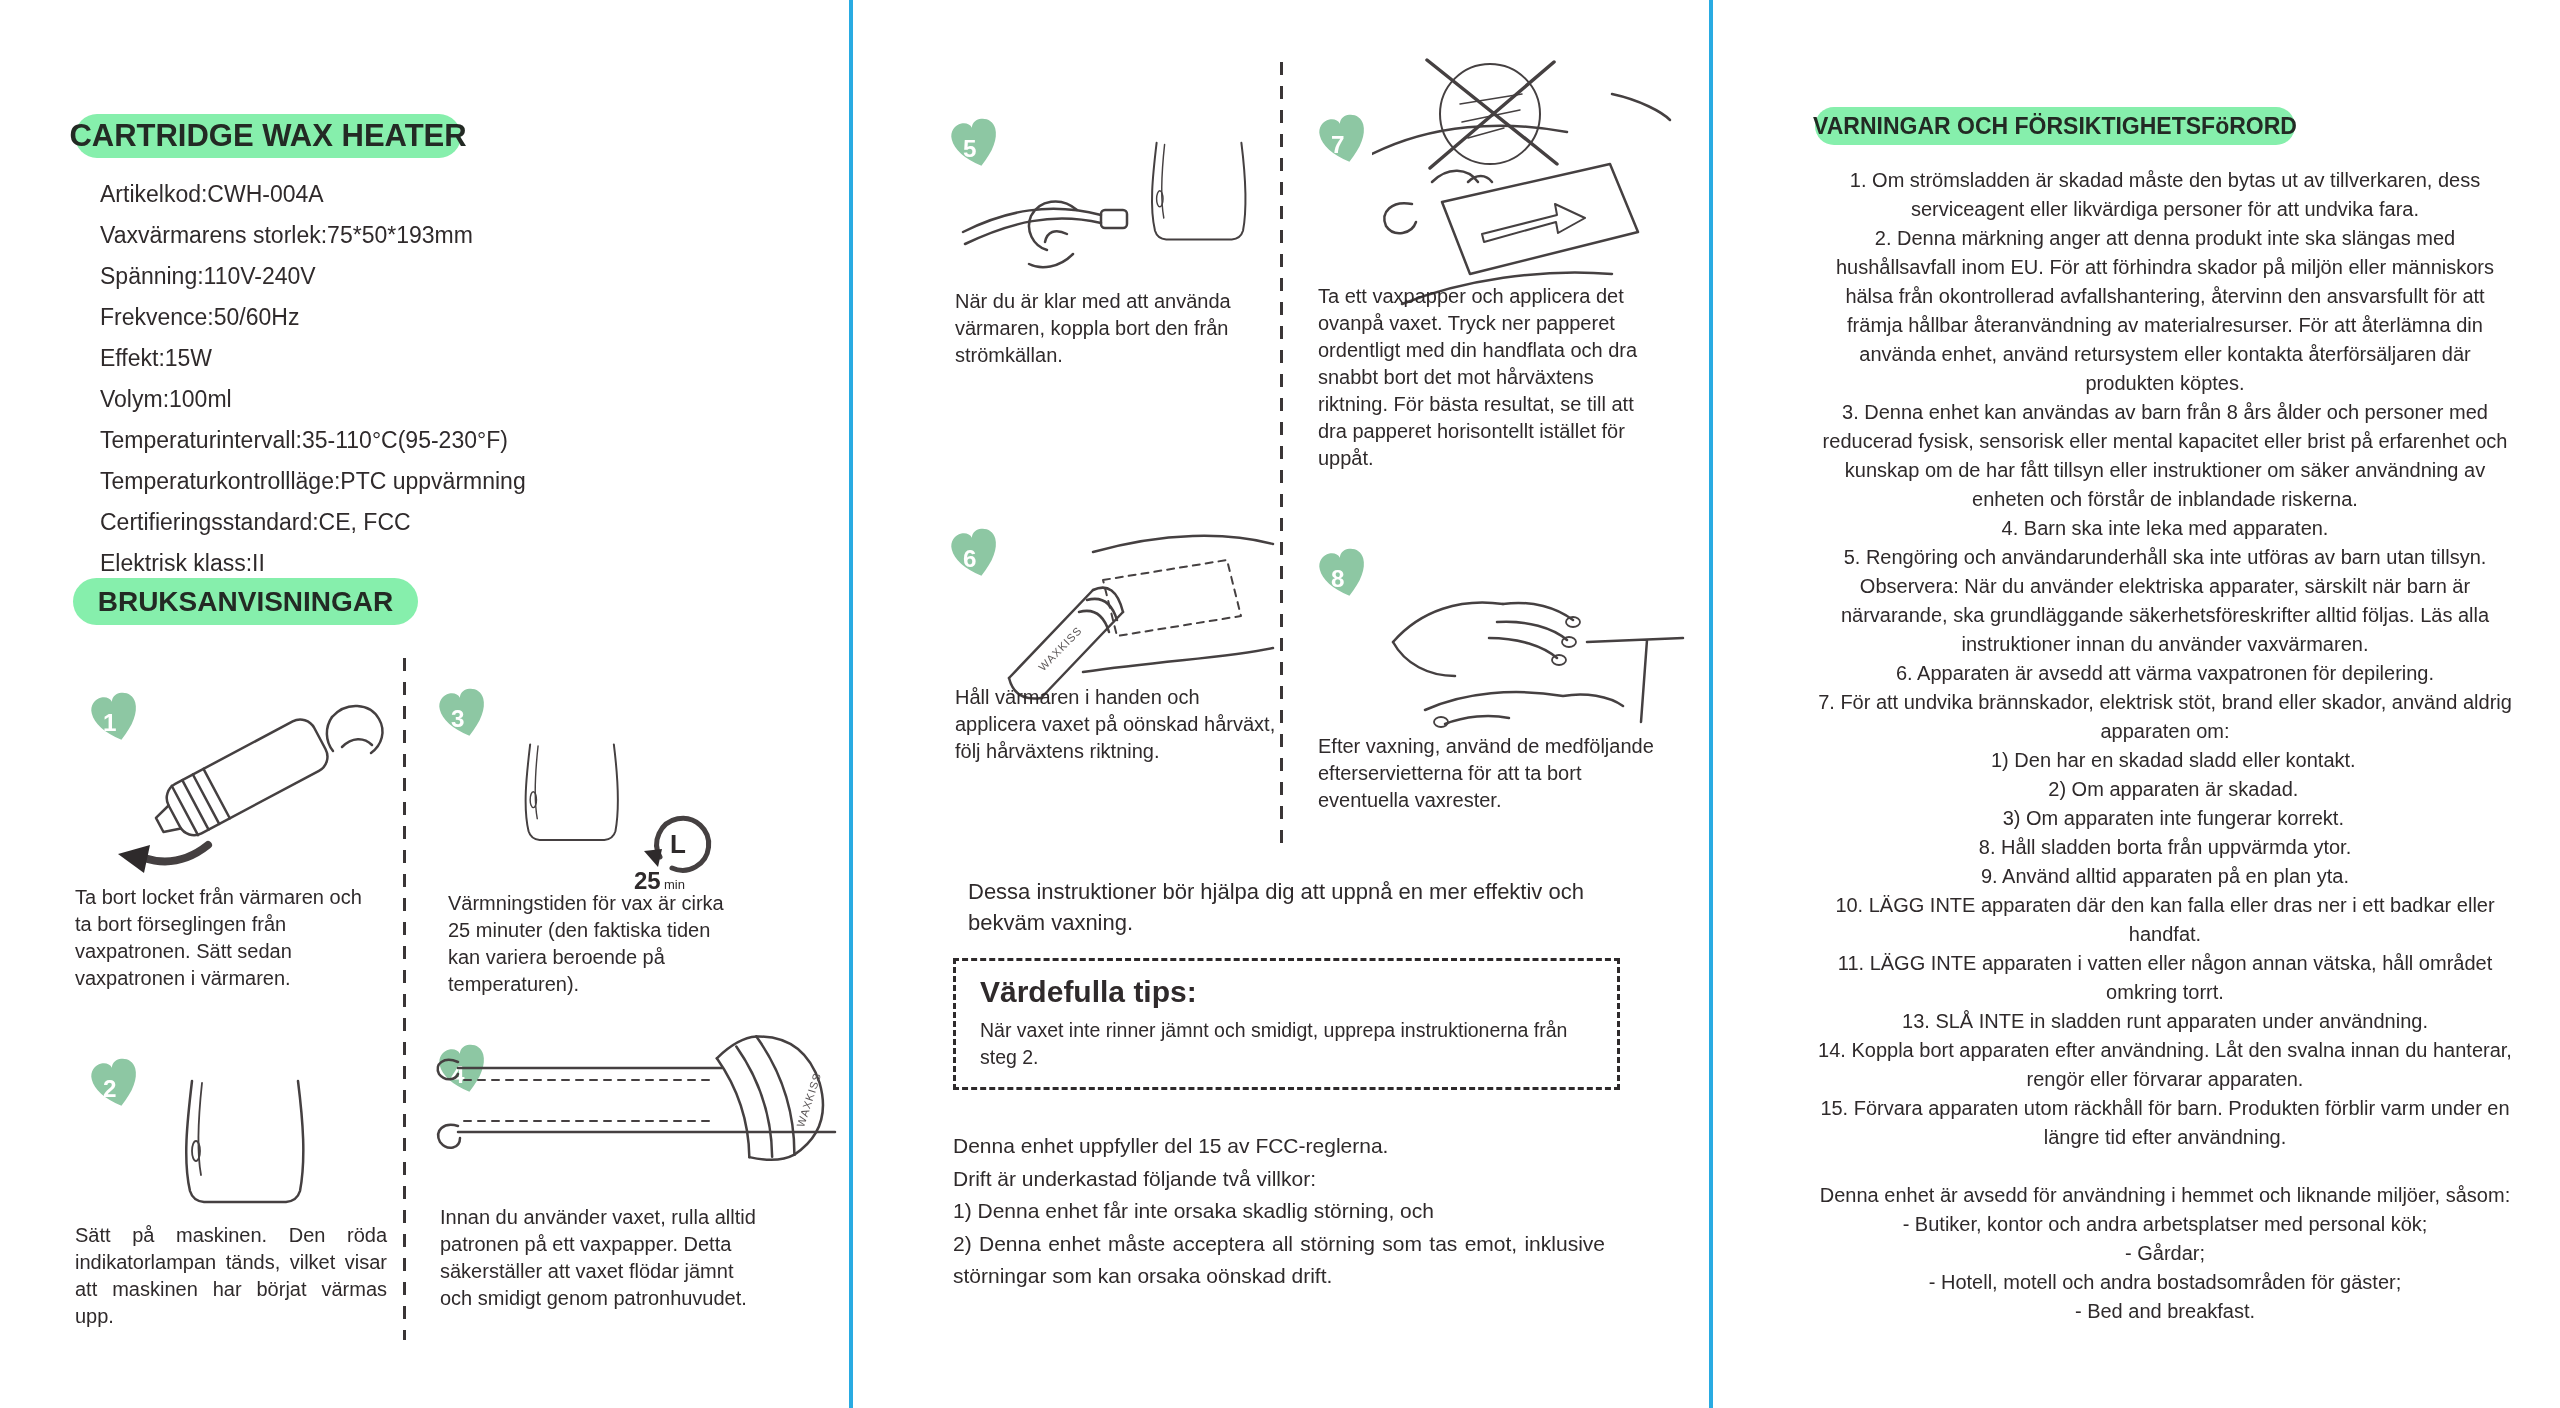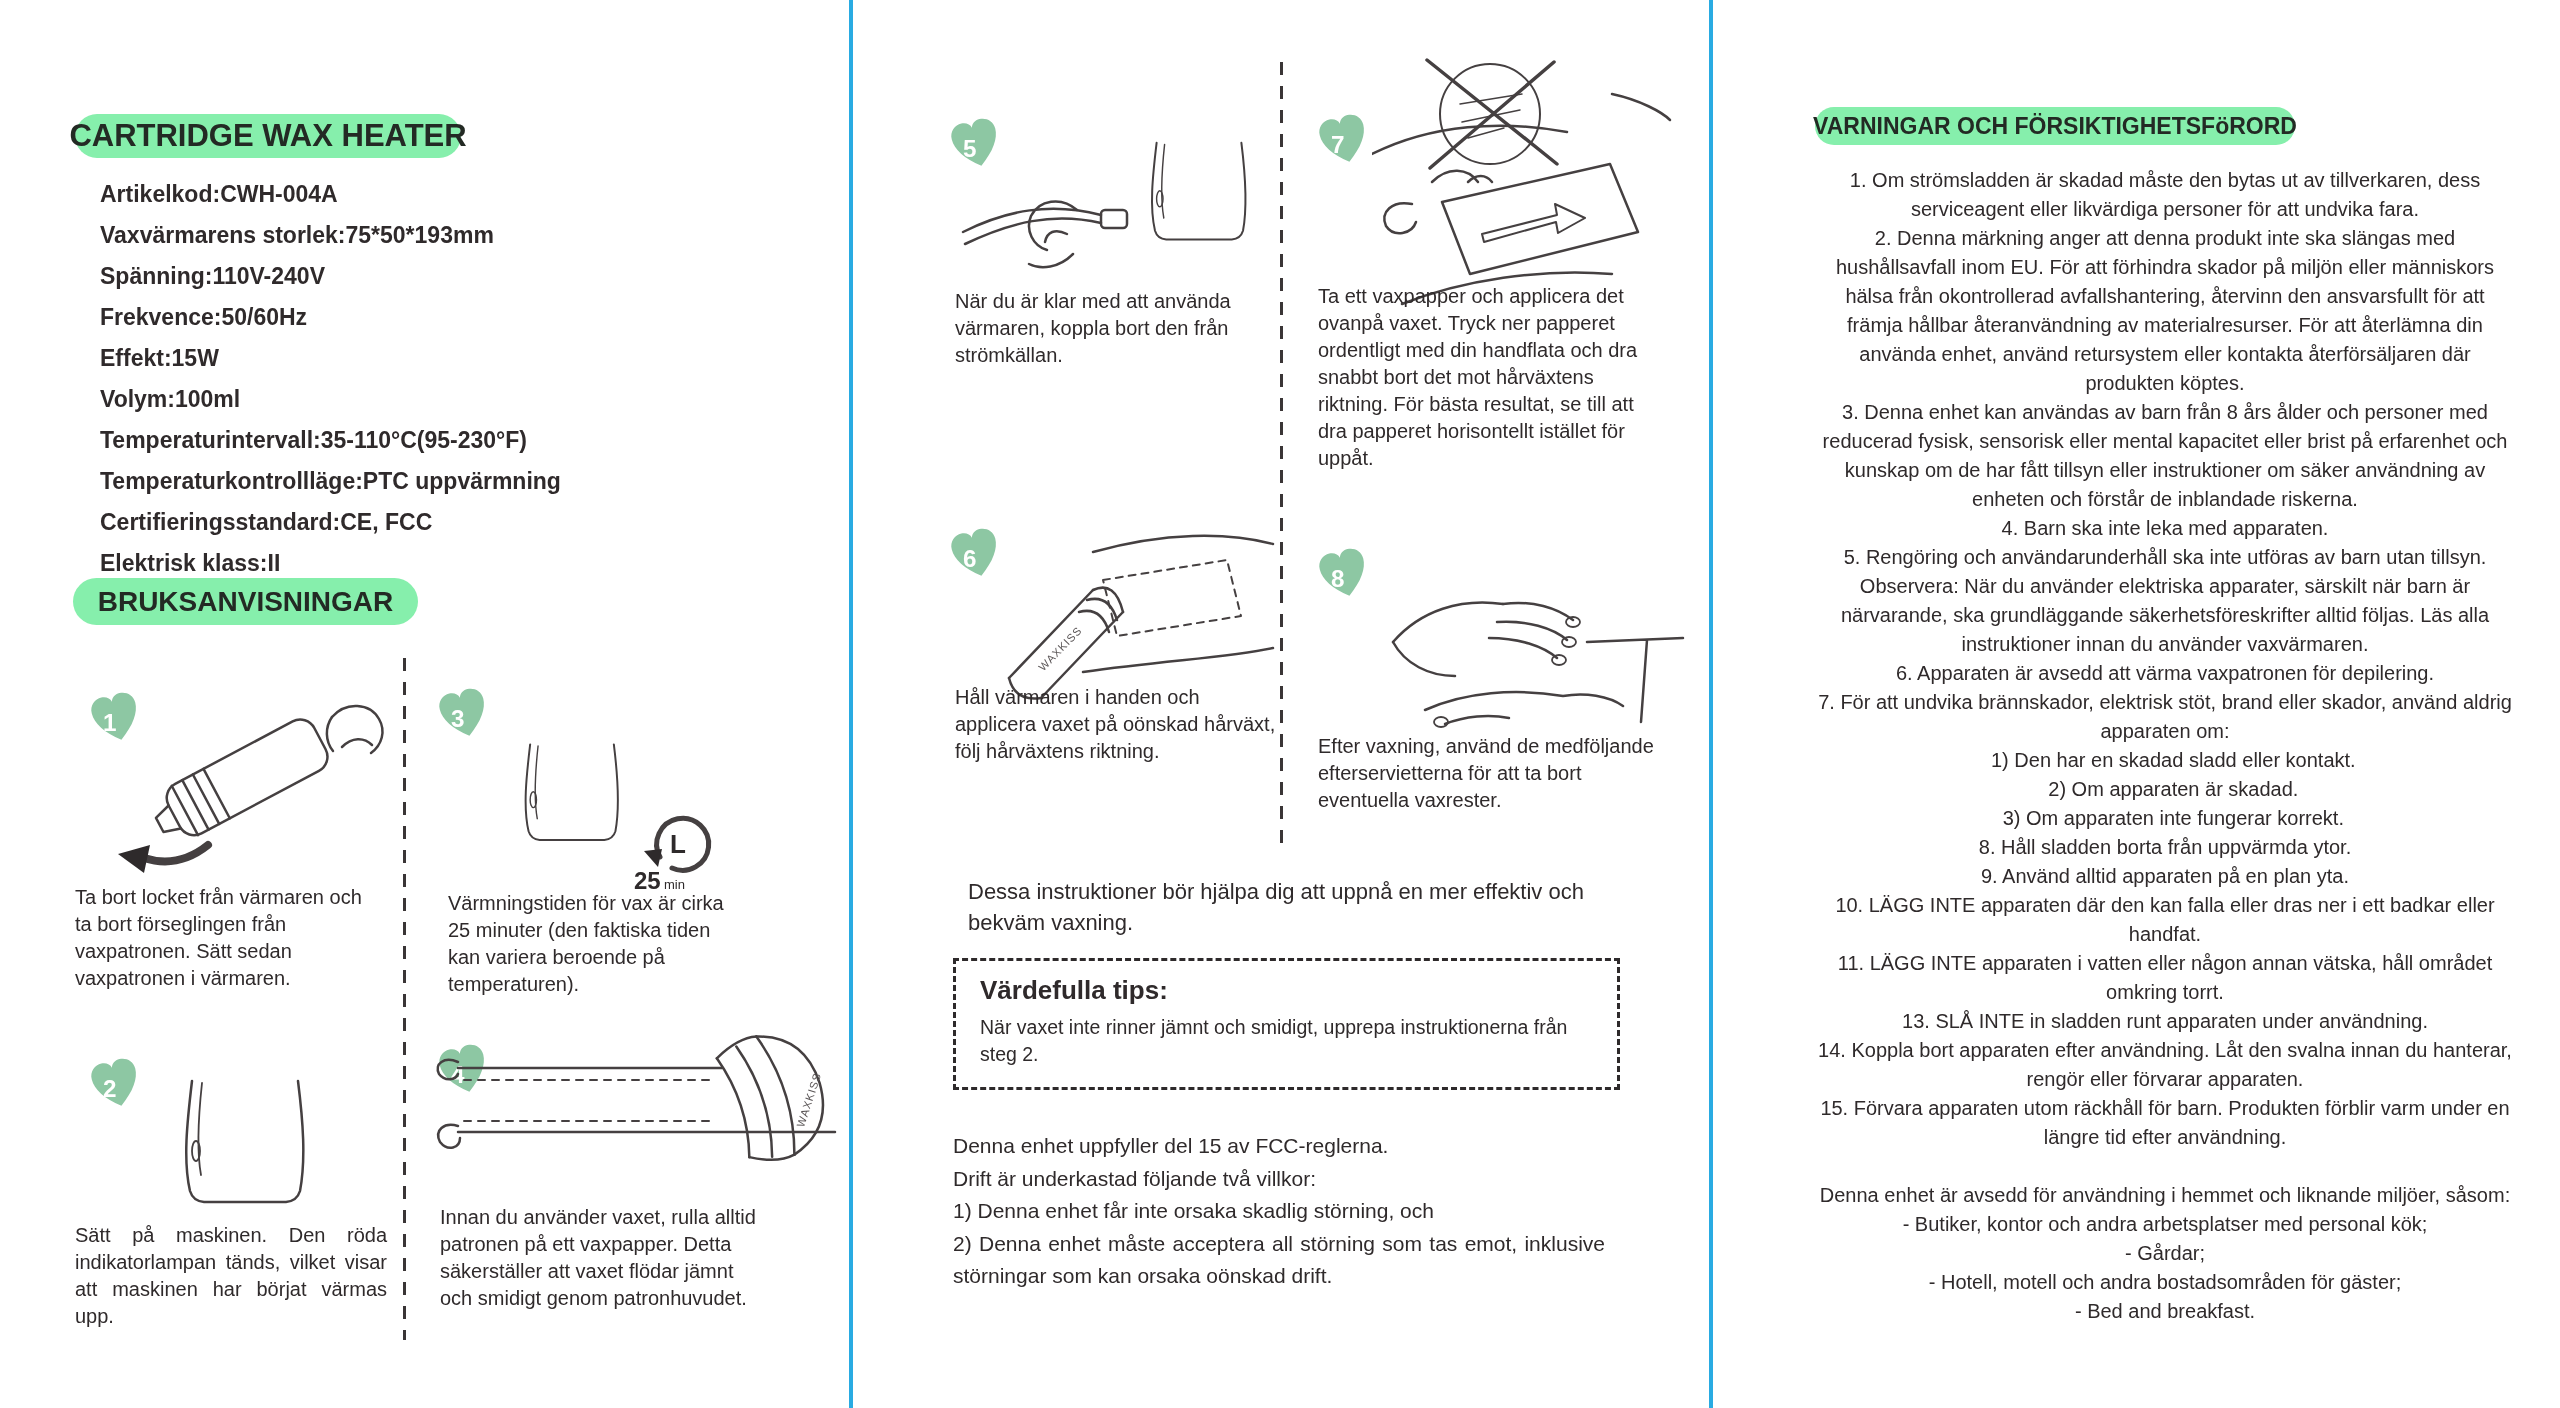--- a/index.html
+++ b/index.html
@@ -16,30 +16,30 @@
   .pill {
     position:absolute; background:#86efac; border-radius:28px;
     display:flex; align-items:center; justify-content:center;
     font-weight:bold; color:#232a24; white-space:nowrap;
   }
   
   .dashv {
     position:absolute; width:3px;
     background:repeating-linear-gradient(to bottom,#3a3536 0 13px,transparent 13px 24px);
   }
-  .specs { position:absolute; left:100px; top:174px; font-size:23px; line-height:41px;font-weight:bold; }
+  .specs { position:absolute; left:100px; top:174px; font-size:23px; line-height:41px; }
   .specs div { white-space:nowrap; }
   .step-text { position:absolute; font-size:20px; line-height:27px; }
   .justify { text-align:justify; }
   .summary { position:absolute; left:968px; top:876px; width:648px; font-size:22px; line-height:31px; }
   .tipsbox {
     position:absolute; left:953px; top:958px; width:667px; height:132px;
     border:3px dashed #2e2a2b; box-sizing:border-box;
   }
-  .tipsbox h3 { margin:14px 0 8px 24px; font-size:26px; }
+  .tipsbox h3 { margin:14px 0 8px 24px; font-size:30px; }
   .tipsbox p  { margin:0 0 0 24px; width:625px; font-size:19.5px; line-height:27px; }
   .fcc { position:absolute; left:953px; top:1130px; width:652px; font-size:21px; line-height:32.5px; }
   .fcc p { margin:0; }
   .fcc .b { font-weight:normal; }
   .warnings { position:absolute; left:1815px; top:166px; width:700px; font-size:20px; line-height:29px; }
   .warnings p { margin:0; white-space:pre-wrap;text-align:center; }
   
   .lineart {
     stroke:#454041; stroke-width:2.5; fill:none;
     stroke-linecap:round; stroke-linejoin:round;

